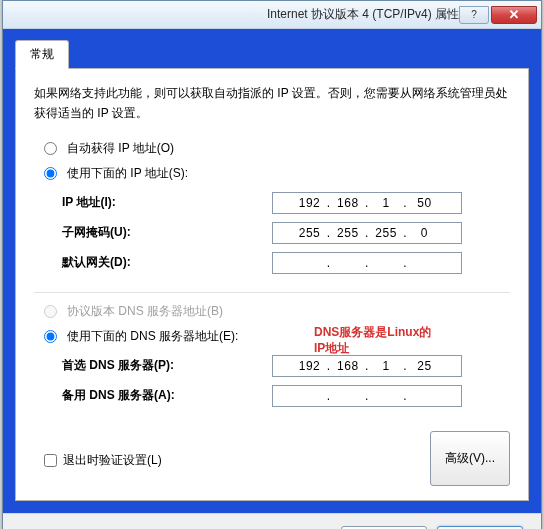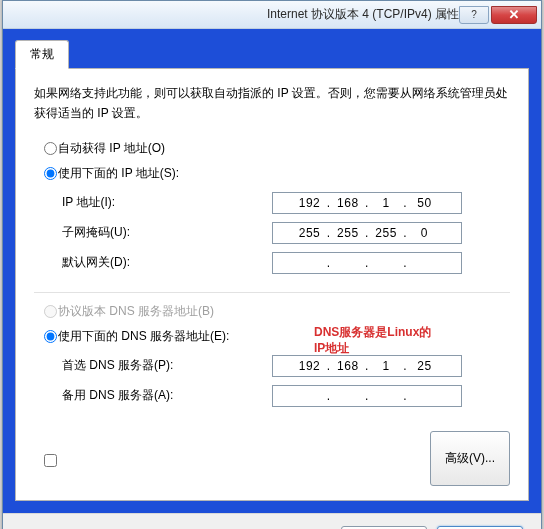--- a/index.html
+++ b/index.html
@@ -8,26 +8,26 @@
     .titlebar { height: 28px; background: linear-gradient(to bottom, #f5f9fd 0%, #e6eff9 50%, #d9e7f5 100%); display: flex; align-items: center; padding: 0 4px 0 8px; border-bottom: 1px solid #c0d0e0; }
     .titlebar-text { flex: 1; color: #2a2a2a; text-align: right; }
     .win-btns { display: flex; gap: 2px; }
     .win-btn { width: 30px; height: 18px; border: 1px solid #8aa5c2; background: linear-gradient(to bottom, #f0f5fb, #d5e2f0); border-radius: 0 0 3px 3px; display: flex; align-items: center; justify-content: center; font-size: 10px; color: #333; cursor: pointer; }
     .win-btn.close { width: 46px; background: linear-gradient(to bottom, #e28a8a 0%, #d64545 50%, #c23030 100%); border-color: #a03030; color: #fff; font-size: 13px; font-weight: bold; }
     .content { padding: 10px 12px 12px 12px; background: #1d4ed8; }
     .tab-strip { display: flex; position: relative; top: 1px; z-index: 2; }
     .tab { background: #fff; border: 1px solid #b5b5b5; border-bottom: 1px solid #fff; padding: 5px 14px; border-radius: 3px 3px 0 0; }
     .tab-body { border: 1px solid #b5b5b5; padding: 14px 18px 14px 18px; background: #fff; position: relative; }
     .desc { line-height: 1.7; margin-bottom: 12px; }
-    .radio-row { display: flex; align-items: center; padding: 4px 0 4px 10px; gap: 1px; }
+    .radio-row { display: flex; align-items: center; padding: 4px 0 4px 10px; gap: 10px; }
     .radio-row input[type=radio] { width: 13px; height: 13px; }
     .radio-row.disabled label { color: #a0a0a0; }
     .field-group { padding: 2px 0 10px 28px; }
     .field-row { display: flex; align-items: center; padding: 4px 0; }
-    .field-label { width: 210px; }
+    .field-label { width: 210px; font-weight: bold; }
     .ip-input { border: 1px solid #8a9aaa; background: #fff; height: 22px; width: 190px; display: flex; align-items: center; justify-content: space-around; padding: 0 20px; font-family: "Courier New", monospace; font-size: 13px; letter-spacing: 0.5px; }
     .ip-seg { width: 38px; text-align: center; }
     .ip-dot { width: 6px; text-align: center; }
     .annotation { position: absolute; color: #d83030; font-size: 18px; font-weight: 500; line-height: 1.3; pointer-events: none; }
     .checkbox-row { display: flex; align-items: center; gap: 6px; padding: 4px 0 0 10px; }
     .checkbox-row input { width: 13px; height: 13px; }
     .bottom-row { display: flex; justify-content: space-between; align-items: center; margin-top: 10px; }
     .adv-btn { border: 1px solid #8a9aaa; background: linear-gradient(to bottom, #fff, #e8e8e8); padding: 18px 14px; border-radius: 3px; cursor: pointer; }
     .dialog-buttons { display: flex; justify-content: flex-end; gap: 10px; padding: 12px 18px 14px 0; background: #f0f0f0; border-top: 1px solid #d8d8d8; }
     .dlg-btn { width: 86px; height: 24px; border: 1px solid #8a9aaa; background: linear-gradient(to bottom, #fff, #e6e6e6); border-radius: 3px; cursor: pointer; }
@@ -138,20 +138,21 @@
       </div>
 
       <div class="annotation" style="left:298px; top:256px;font-weight:bold;">
         <div>DNS服务器是Linux的</div>
         <div>IP地址</div>
       </div>
 
       <div class="bottom-row">
         <div class="checkbox-row">
           <input type="checkbox" style="">
+          <label>退出时验证设置(L)</label>
         </div>
         <button class="adv-btn">高级(V)...</button>
       </div>
     </div>
   </div>
 
   <div class="dialog-buttons">
     <button class="dlg-btn">取消</button>
     <button class="dlg-btn default">确定</button>
   </div>

